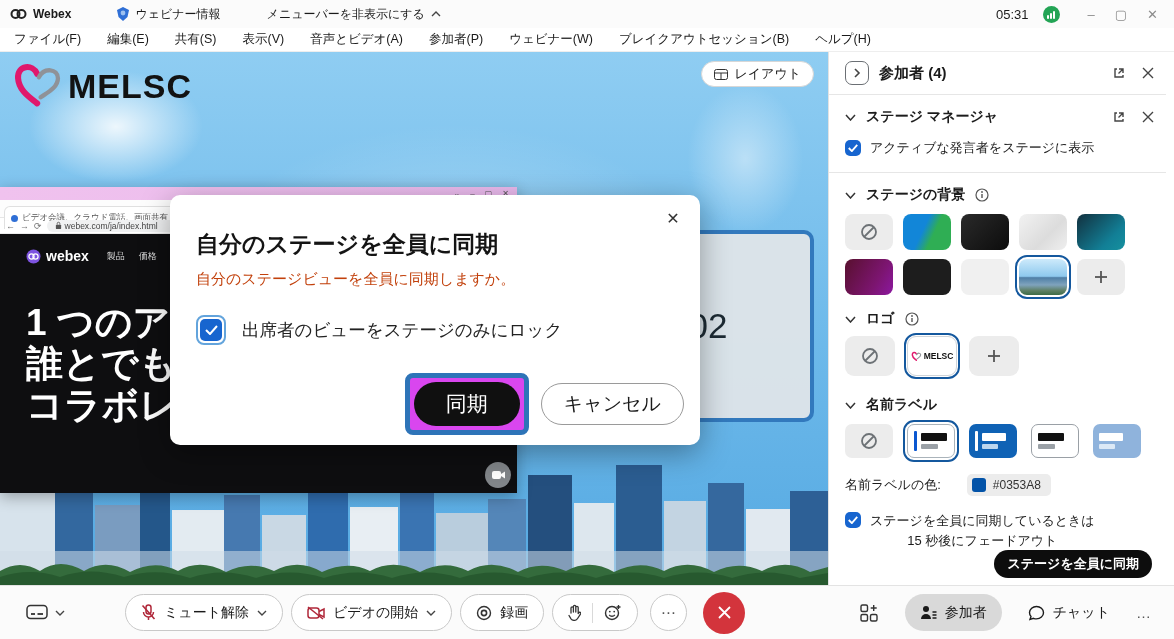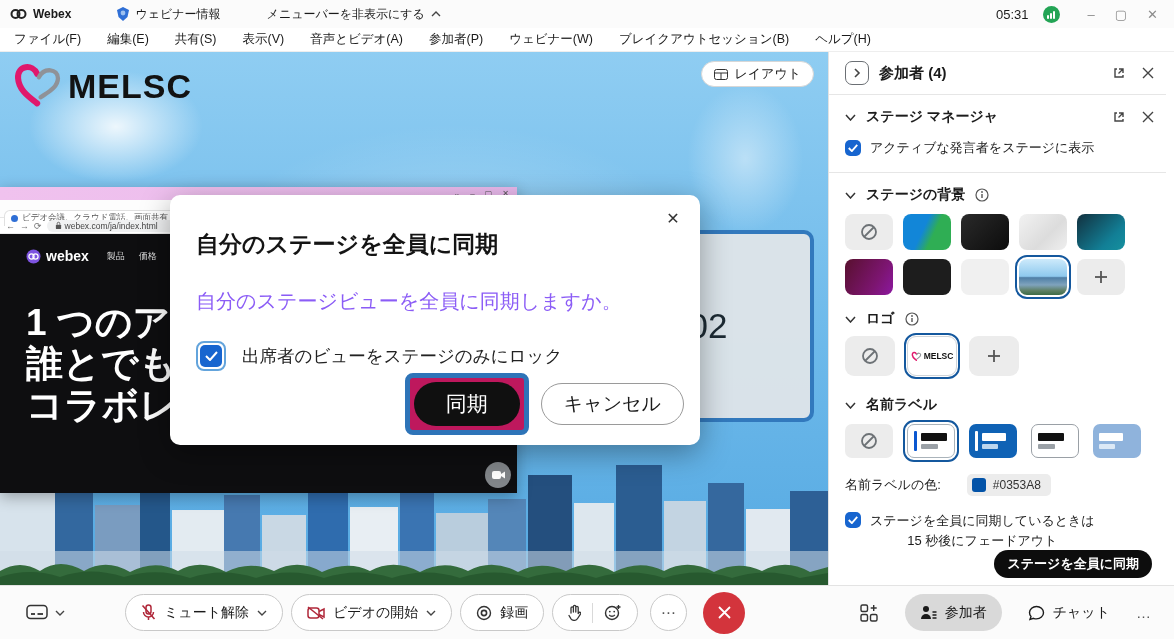--- a/index.html
+++ b/index.html
@@ -35,21 +35,21 @@
   .melsc .word { font-size:34px; font-weight:800; letter-spacing:1px; color:#121212; }
   .layout-btn { position:absolute; top:9px; right:14px; height:26px; padding:0 12px; background:#fff;
     border:1px solid #d7d7d7; border-radius:14px; display:flex; align-items:center; gap:6px; font-size:13px; }
 
   
   .browser { position:absolute; left:0; top:135px; width:517px; height:306px; background:#fff;
     box-shadow:0 4px 14px rgba(0,0,0,.3); z-index:1; }
   .bw-title { height:13px; background:linear-gradient(90deg,#f0c2ee,#e9b9ec); display:flex; align-items:center; justify-content:flex-end; gap:10px; padding:0 8px; color:#555; font-size:8px; }
   .bw-tabs { height:18px; background:#fdfdfd; display:flex; align-items:center; padding:2px 4px 0; border-bottom:1px solid #e6e6e6; }
   .bw-tab { display:flex; align-items:center; gap:4px; background:#fff; border:1px solid #e0e0e0; border-bottom:none;
-    border-radius:6px 6px 0 0; height:16px; padding:4px 6px; width:190px; font-size:8.5px; color:#555;margin-top:16px; }
+    border-radius:6px 6px 0 0; height:16px; padding:11px 6px; width:190px; font-size:8.5px; color:#555;margin-top:16px; }
   .bw-tab .fav { width:7px; height:7px; border-radius:50%; background:#2f6fd6; flex:none; }
   .bw-tab .t { white-space:nowrap; overflow:hidden; text-overflow:ellipsis; flex:1; }
   .bw-newtab { font-size:11px; color:#555; margin-left:8px; }
   .bw-url { height:16px; background:#fff; display:flex; align-items:center; gap:5px; padding:0 6px; border-bottom:1px solid #ececec; color:#777; font-size:9px; }
   .bw-urlpill { background:#f0f1f2; border-radius:8px; height:12px; display:flex; align-items:center; gap:3px; padding:0 8px; font-size:8.5px; color:#444; flex:1; max-width:320px; }
   .bw-content { position:relative; height:259px; background:#0e0e10; overflow:hidden; color:#fff; }
   .bw-brandrow { display:flex; align-items:center; gap:18px; padding:14px 0 0 26px; }
   .bw-brand { display:flex; align-items:center; gap:5px; font-weight:bold; font-size:14px; }
   .bw-nav { display:flex; gap:14px; font-size:9px; color:#ddd; }
   .bw-headline { position:absolute; left:26px; top:68px; font-size:37px; font-weight:800; line-height:1.12; color:#fff; white-space:nowrap; }
@@ -58,27 +58,27 @@
   
   .tile { position:absolute; left:528px; top:178px; width:286px; height:192px; background:rgba(223,229,233,.95);
     border:4px solid #3279bd; border-radius:10px; z-index:2; display:flex; align-items:center; justify-content:center; }
   .tile .nm { font-size:35px; color:#1c2a33; font-weight:500; }
 
   
   .dialog { position:absolute; left:170px; top:143px; width:530px; height:250px; background:#fff; border-radius:10px;
     box-shadow:0 8px 30px rgba(0,0,0,.35); z-index:3; padding:34px 28px 0 26px; }
   .dlg-close { position:absolute; top:12px; right:16px; width:22px; height:22px; display:flex; align-items:center; justify-content:center; color:#333; }
   .dlg-title { font-size:23px; font-weight:bold; color:#141414; }
-  .dlg-msg { margin-top:28px; font-size:20px; color:#8b5cf6; }
+  .dlg-msg { margin-top:10px; font-size:15px; color:#c2410c; }
   .dlg-checkrow { margin-top:26px; display:flex; align-items:center; gap:16px; font-size:17.5px; color:#222; }
   .dlg-cbwrap { border:2px solid #63a4dc; border-radius:8px; padding:2px; display:flex; }
   .cb { background:#1765cf; border-radius:5px; display:flex; align-items:center; justify-content:center; }
   .cb.lg { width:22px; height:22px; }
   .dlg-actions { position:absolute; right:16px; bottom:10px; display:flex; align-items:center; gap:12px; }
-  .sync-focus { border:5px solid #2e74b8; border-radius:8px; padding:4px; background:#be185d; }
+  .sync-focus { border:5px solid #2e74b8; border-radius:8px; padding:4px; background:#d946ef; }
   .btn-sync { height:44px; min-width:106px; background:#101010; color:#fff; border:none; border-radius:24px; font-size:21px; padding:0 26px; font-family:inherit; }
   .btn-cancel { height:42px; background:#fff; color:#1a1a1a; border:1.5px solid #9a9a9a; border-radius:22px; font-size:19px; padding:0 22px; font-family:inherit; }
 
   
   .sidebar { position:absolute; top:52px; left:828px; width:346px; height:533px; background:#fff; border-left:1px solid #e2e2e2; padding:0 20px 0 16px; }
   .sb-header { display:flex; align-items:center; gap:10px; height:42px; }
   .sb-collapse { width:24px; height:24px; border:1.5px solid #6b6f74; border-radius:7px; display:flex; align-items:center; justify-content:center; }
   .sb-title { font-size:15px; font-weight:bold; }
   .sb-iconbtns { margin-left:auto; display:flex; align-items:center; gap:16px; color:#444; }
   .sb-divider { height:1px; background:#e6e6e6; margin:0 -12px 0 -16px; }

